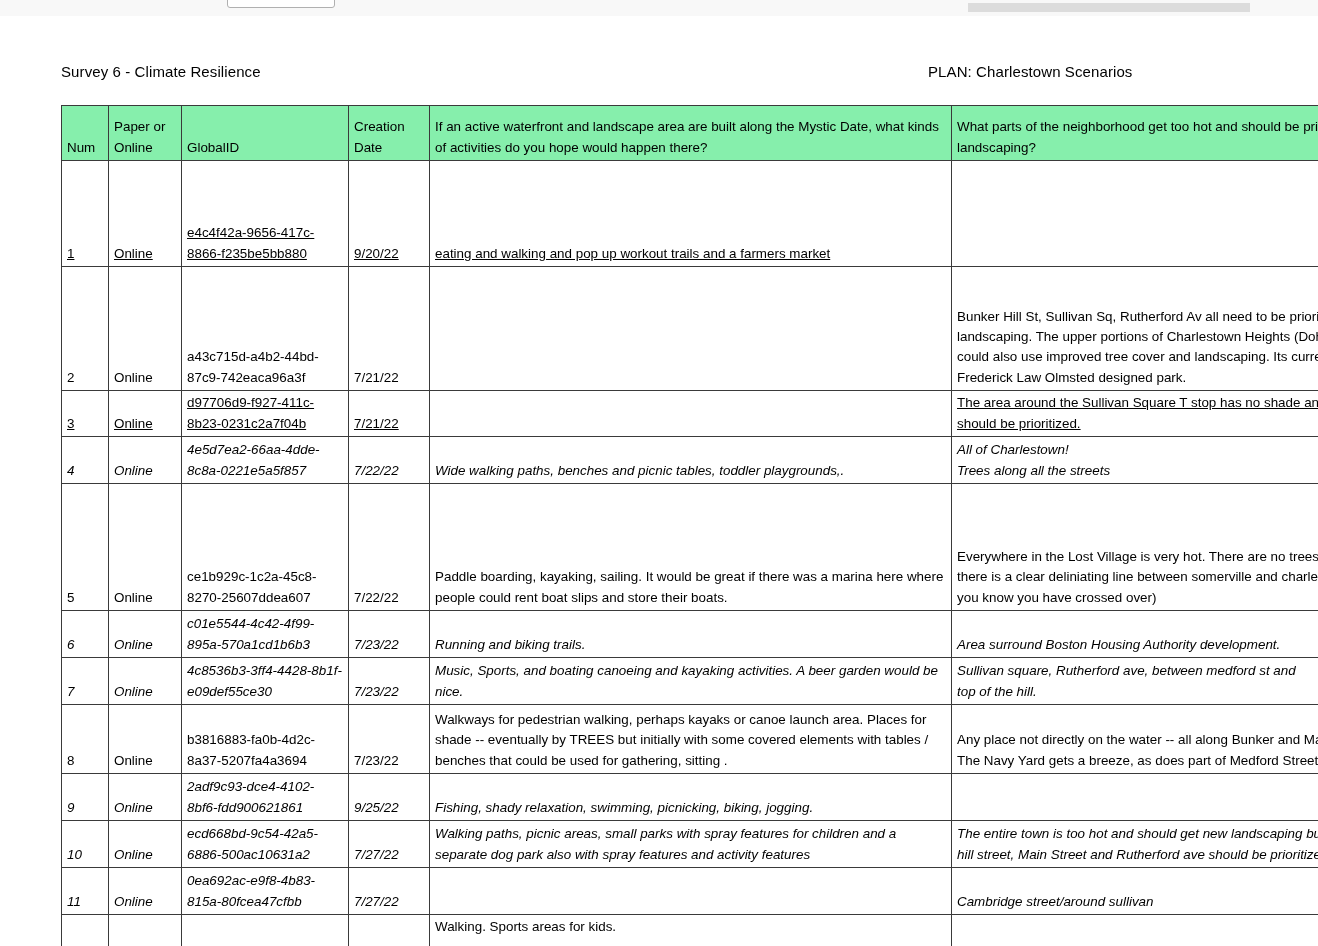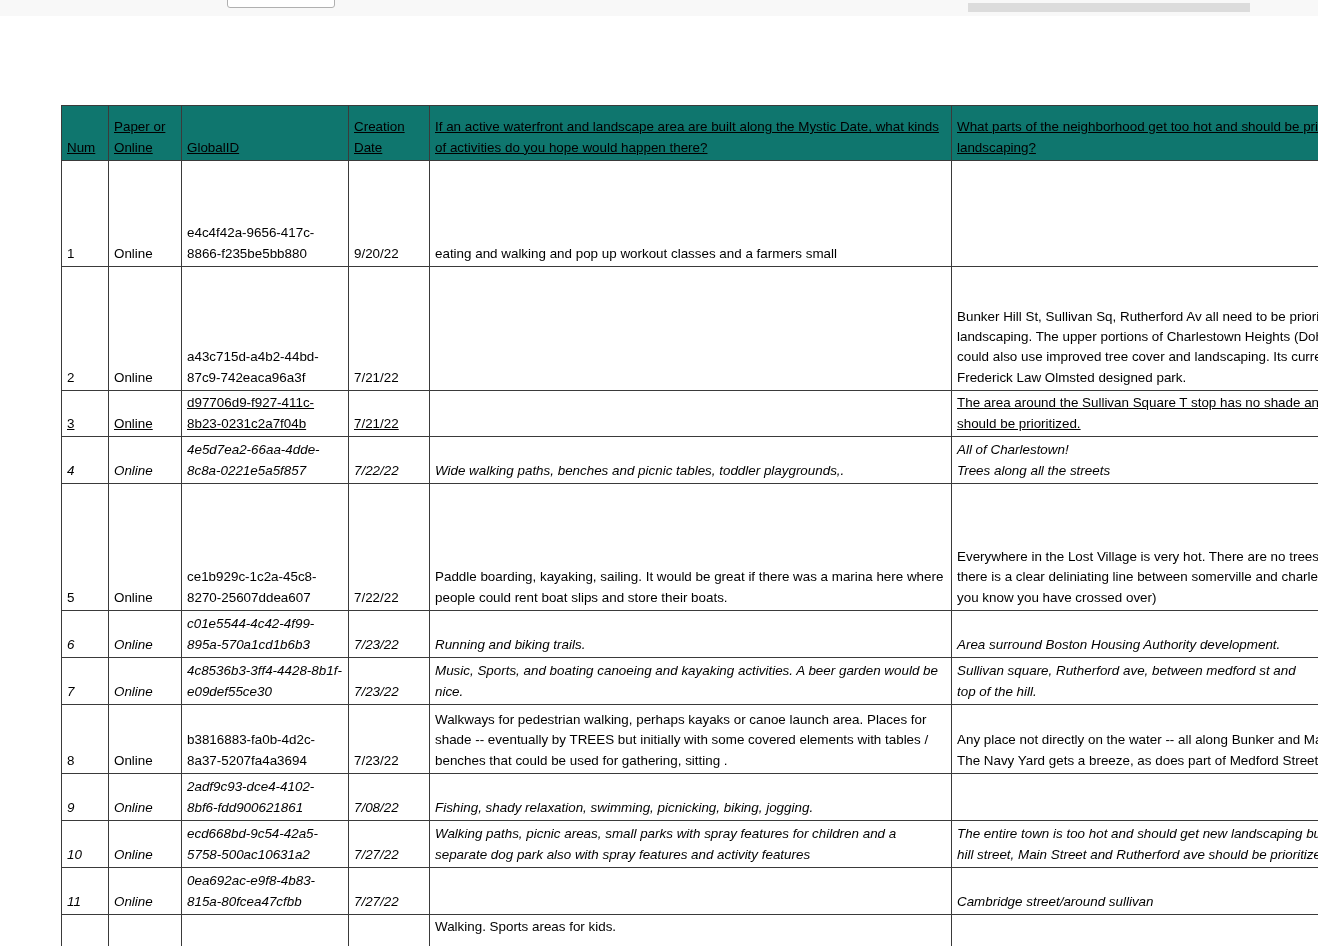--- a/index.html
+++ b/index.html
@@ -95,60 +95,63 @@
   }
   table.grid td, table.grid th {
     border: 1px solid #3a3a3a;
     padding: 2px 5px 2px 5px;
     vertical-align: bottom;
     font-weight: normal;
     text-align: left;
     overflow: hidden;
   }
   table.grid thead th {
-    background: #0f766e;
+    background: #86efac;
     vertical-align: bottom;
-    text-decoration: underline;
   }
 
   
   col.c-num      { width: 47px;  }
   col.c-mode     { width: 73px;  }
   col.c-gid      { width: 167px; }
   col.c-date     { width: 81px;  }
   col.c-act      { width: 522px; }
   col.c-hot      { width: 560px; }
 
   td.num, th.num   { text-align: right; padding-right: 6px; }
   td.date, th.date { text-align: right; padding-right: 5px; margin-left: 28px; }
   th.date          { text-align: left;  padding-left: 5px;  }
   td.gid           { white-space: normal; word-break: break-word; }
   td.act, td.hot   { white-space: pre-line; }
   th.act, th.hot   { white-space: normal; }
 
   
   tr.r-head td, tr.r-head th { height: 50px; }
-  tr.h105 td { height: 101px; }
+  tr.h105 td { height: 101px; text-decoration: underline; }
   tr.h123 td { height: 119px; }
   tr.h45  td { height: 41px; text-decoration: underline;  }
   tr.h46  td { height: 42px; font-style: italic;  }
   tr.h126 td { height: 122px; }
   tr.h68  td { height: 64px;  }
   tr.h43  td { height: 39px;  }
 </style>
 </head>
 <body>
 
 <div class="app-chrome">
   <div class="chrome-input" value=""></div>
   <div class="chrome-bar"></div>
 </div>
 
 <div class="sheet">
 
+  <div class="titlebar">
+    <div class="title-left">Survey 6 - Climate Resilience</div>
+    <div class="title-right">PLAN: Charlestown Scenarios</div>
+  </div>
 
   <table class="grid">
     <colgroup>
       <col class="c-num">
         <col class="c-mode">
         <col class="c-gid">
       <col class="c-date">
         <col class="c-act">
         <col class="c-hot">
     </colgroup>
@@ -163,21 +166,21 @@
         <th class="act">If an active waterfront and landscape area are built along the Mystic Date, what kinds of activities do you hope would happen there?</th>
         <th class="hot">What parts of the neighborhood get too hot and should be prioritized for new trees and landscaping?</th>
       </tr>
     </thead>
     <tbody>
       <tr class="h105">
         <td class="num">1</td>
         <td>Online</td>
         <td class="gid">e4c4f42a-9656-417c-8866-f235be5bb880</td>
         <td class="date">9/20/22</td>
-        <td class="act">eating and walking and pop up workout classes and a farmers small</td>
+        <td class="act">eating and walking and pop up workout trails and a farmers market</td>
         <td class="hot"></td>
       </tr>
       <tr class="h123">
         <td class="num">2</td>
         <td>Online</td>
         <td class="gid">a43c715d-a4b2-44bd-87c9-742eaca96a3f</td>
         <td class="date">7/21/22</td>
         <td class="act"></td>
         <td class="hot">Bunker Hill St, Sullivan Sq, Rutherford Av all need to be prioritized for new trees and landscaping.  The upper portions of Charlestown Heights (Doherty Park) by Bunker Hill St could also use improved tree cover and landscaping. Its current condition is not befitting a Frederick Law Olmsted designed park.</td>
       </tr>
@@ -230,28 +233,28 @@
         <td class="gid">b3816883-fa0b-4d2c-8a37-5207fa4a3694</td>
         <td class="date">7/23/22</td>
         <td class="act">Walkways for pedestrian walking, perhaps kayaks or canoe launch area.  Places for shade -- eventually by TREES but initially with some covered elements with tables / benches that could be used for gathering, sitting .</td>
         <td class="hot">Any place not directly on the water -- all along Bunker and Main Streets.
 The Navy Yard gets a breeze, as does part of Medford Street.</td>
       </tr>
       <tr class="h46">
         <td class="num">9</td>
         <td>Online</td>
         <td class="gid">2adf9c93-dce4-4102-8bf6-fdd900621861</td>
-        <td class="date">7/08/22</td>
+        <td class="date">9/25/22</td>
         <td class="act">Fishing, shady relaxation, swimming, picnicking, biking, jogging.</td>
         <td class="hot"></td>
       </tr>
       <tr class="h46">
         <td class="num">10</td>
         <td>Online</td>
-        <td class="gid">ecd668bd-9c54-42a5-5758-500ac10631a2</td>
+        <td class="gid">ecd668bd-9c54-42a5-6886-500ac10631a2</td>
         <td class="date">7/27/22</td>
         <td class="act">Walking paths, picnic areas, small parks with spray features for children and a separate dog park also with spray features and activity features</td>
         <td class="hot">The entire town is too hot and should get new landscaping but bunker
 hill street, Main Street and Rutherford ave should be prioritized</td>
       </tr>
       <tr class="h46">
         <td class="num">11</td>
         <td>Online</td>
         <td class="gid">0ea692ac-e9f8-4b83-815a-80fcea47cfbb</td>
         <td class="date">7/27/22</td>

